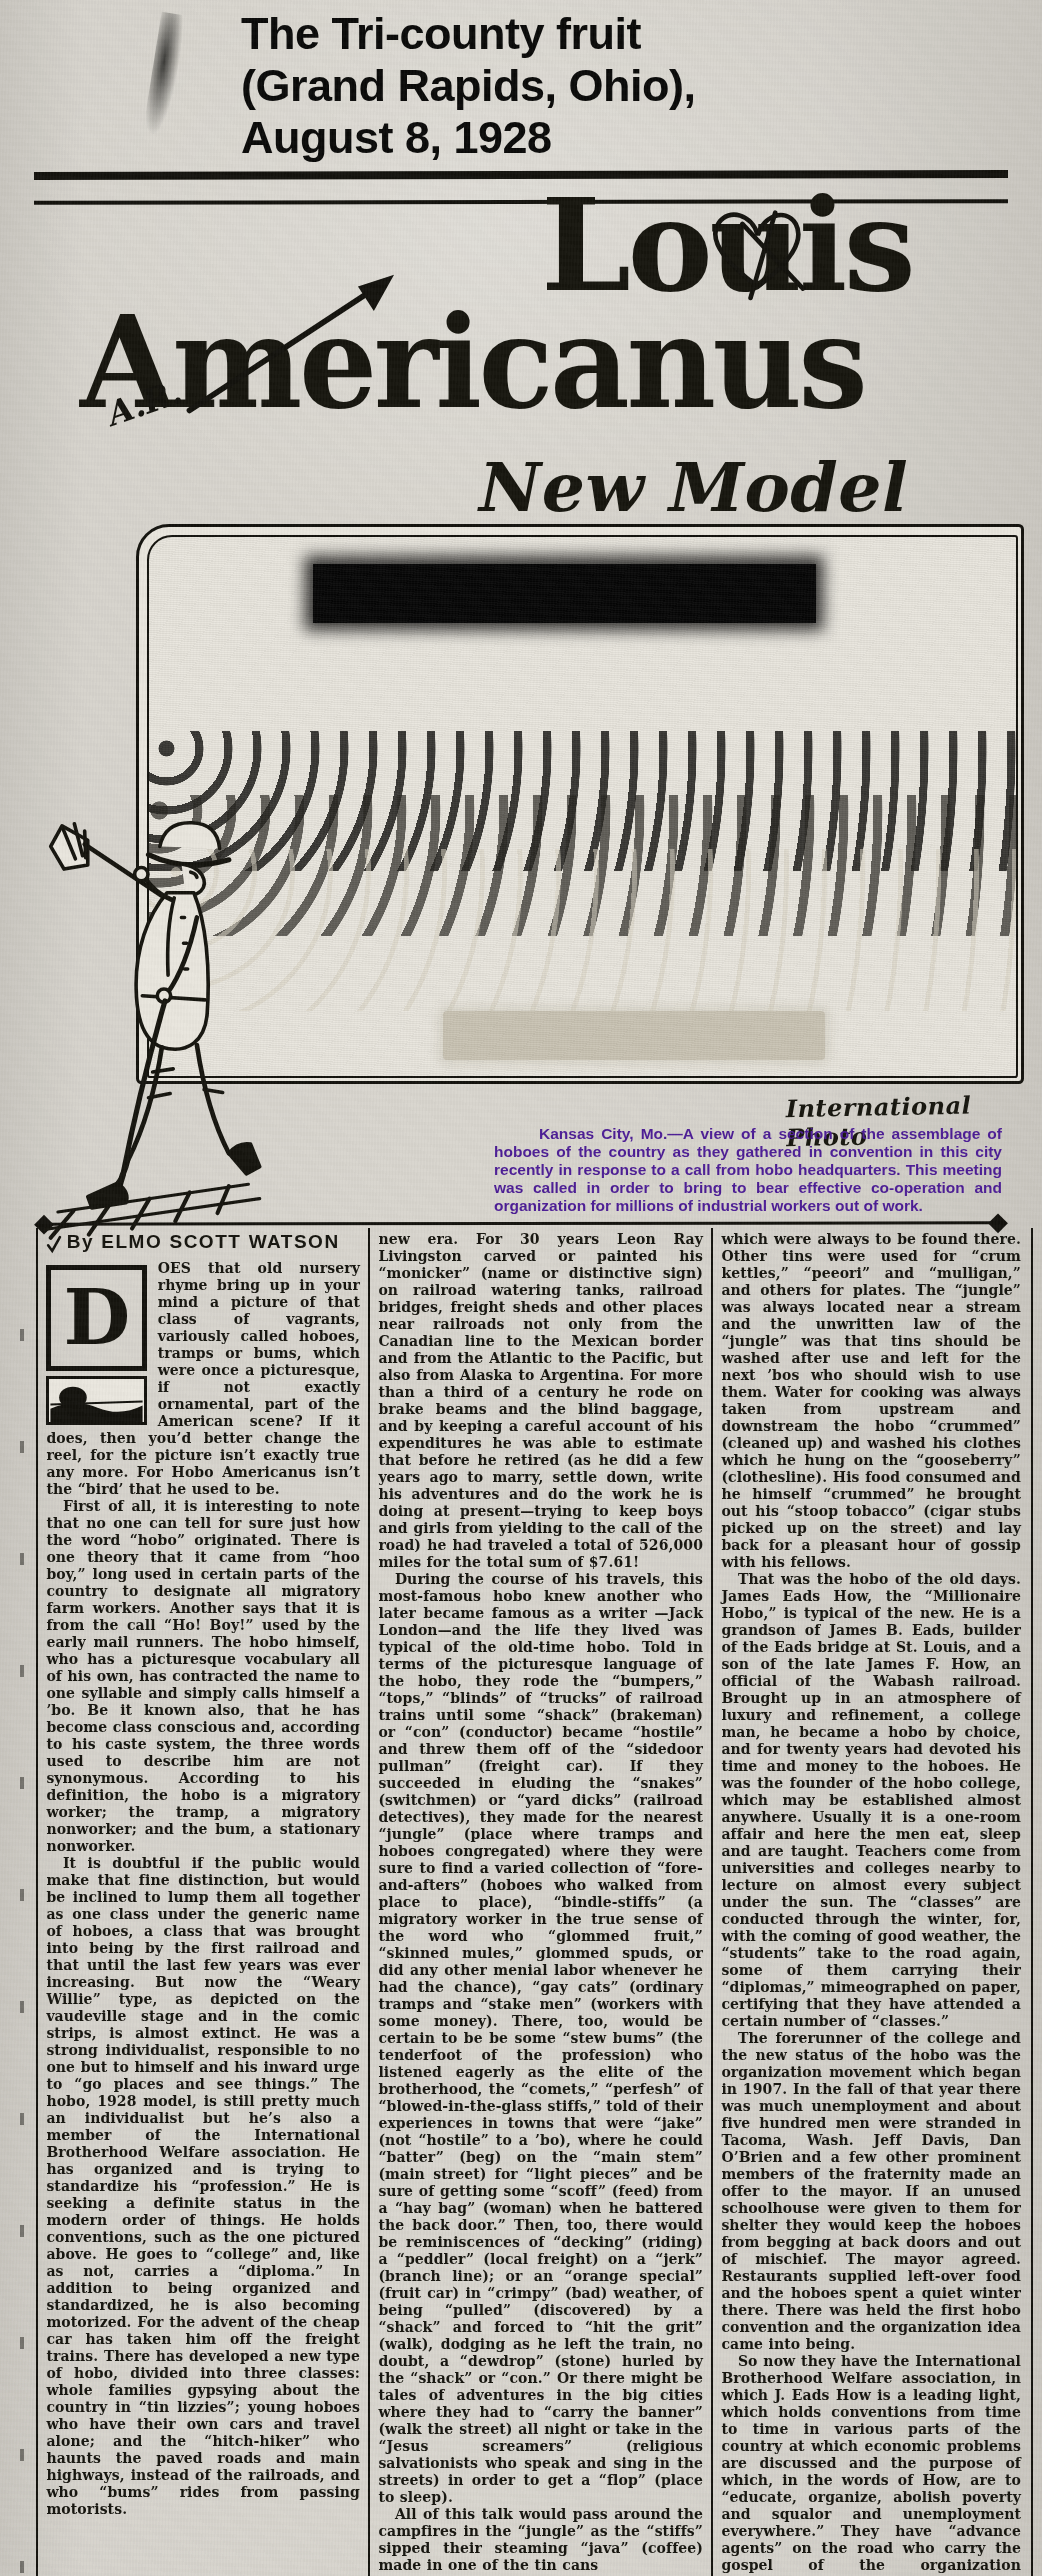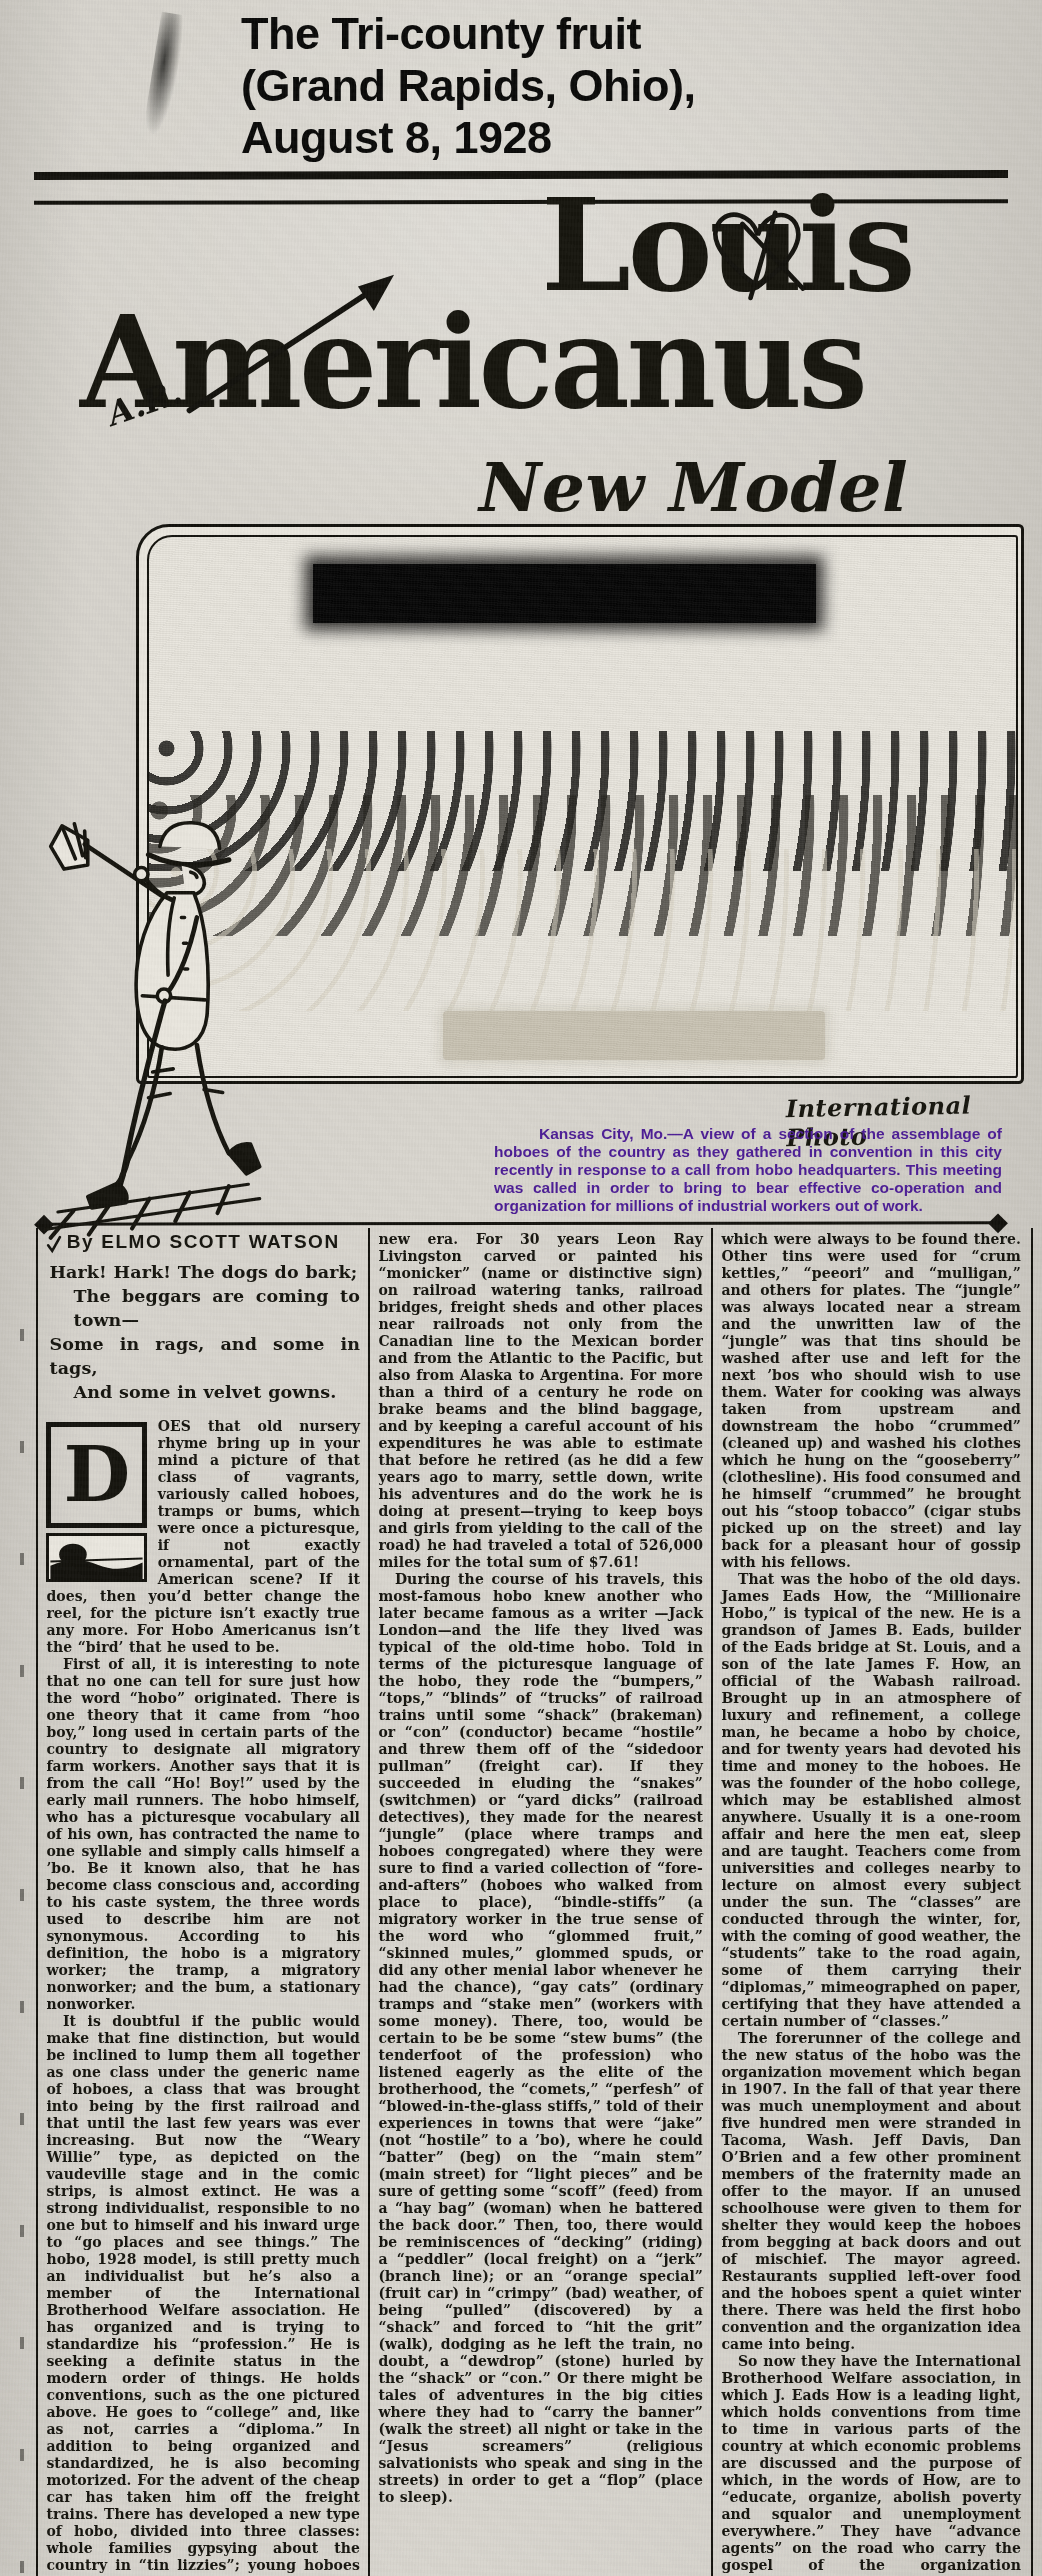--- a/index.html
+++ b/index.html
@@ -181,26 +181,20 @@
   </div>
 
   <div class="cols">
     <div class="col col-1">
       <div class="byline">
         <svg class="mark" viewBox="0 0 30 36" fill="none" stroke="#14130e" stroke-width="5" stroke-linecap="round">
           <path d="M4,20 L12,31 L27,4"></path>
         </svg>
         <span>By ELMO SCOTT WATSON</span>
       </div>
-      <div class="poem">
-          <p>Hark! Hark! The dogs do bark;</p>
-          <p>The beggars are coming to town—</p>
-          <p>Some in rags, and some in tags,</p>
-          <p>And some in velvet gowns.</p>
-        </div>
       <div class="para-lead">
         <div class="dropblock">
           <div class="dropcap-box">
             <span>D</span>
           </div>
           <div class="dropcap-orn">
             <svg viewBox="0 0 180 84" width="100%" height="100%">
               <rect x="0" y="0" width="180" height="84" fill="#e9e6de"></rect>
               <ellipse cx="44" cy="36" rx="27" ry="21" fill="#14130e"></ellipse>
               <path d="M0,58 Q48,38 92,56 T180,52 L180,84 L0,84 Z" fill="#14130e"></path>
@@ -212,20 +206,21 @@
       </div>
       <div class="colbody">
           <p>First of all, it is interesting to note that no one can tell for sure just how the word “hobo” originated. There is one theory that it came from “hoo boy,” long used in certain parts of the country to designate all migratory farm workers. Another says that it is from the call “Ho! Boy!” used by the early mail runners. The hobo himself, who has a picturesque vocabulary all of his own, has contracted the name to one syllable and simply calls himself a ’bo. Be it known also, that he has become class conscious and, according to his caste system, the three words used to describe him are not synonymous. According to his definition, the hobo is a migratory worker; the tramp, a migratory nonworker; and the bum, a stationary nonworker.</p>
           <p>It is doubtful if the public would make that fine distinction, but would be inclined to lump them all together as one class under the generic name of hoboes, a class that was brought into being by the first railroad and that until the last few years was ever increasing. But now the “Weary Willie” type, as depicted on the vaudeville stage and in the comic strips, is almost extinct. He was a strong individualist, responsible to no one but to himself and his inward urge to “go places and see things.” The hobo, 1928 model, is still pretty much an individualist but he’s also a member of the International Brotherhood Welfare association. He has organized and is trying to standardize his “profession.” He is seeking a definite status in the modern order of things. He holds conventions, such as the one pictured above. He goes to “college” and, like as not, carries a “diploma.” In addition to being organized and standardized, he is also becoming motorized. For the advent of the cheap car has taken him off the freight trains. There has developed a new type of hobo, divided into three classes: whole families gypsying about the country in “tin lizzies”; young hoboes who have their own cars and travel alone; and the “hitch-hiker” who haunts the paved roads and main highways, instead of the railroads, and who “bums” rides from passing motorists.</p>
         </div>
     </div>
     <div class="col col-2">
       <div class="colbody cont">
           <p>new era. For 30 years Leon Ray Livingston carved or painted his “monicker” (name or distinctive sign) on railroad watering tanks, railroad bridges, freight sheds and other places near railroads not only from the Canadian line to the Mexican border and from the Atlantic to the Pacific, but also from Alaska to Argentina. For more than a third of a century he rode on brake beams and the blind baggage, and by keeping a careful account of his expenditures he was able to estimate that before he retired (as he did a few years ago to marry, settle down, write his adventures and do the work he is doing at present—trying to keep boys and girls from yielding to the call of the road) he had traveled a total of 526,000 miles for the total sum of $7.61!</p>
           <p>During the course of his travels, this most-famous hobo knew another who later became famous as a writer —Jack London—and the life they lived was typical of the old-time hobo. Told in terms of the picturesque language of the hobo, they rode the “bumpers,” “tops,” “blinds” of “trucks” of railroad trains until some “shack” (brakeman) or “con” (conductor) became “hostile” and threw them off of the “sidedoor pullman” (freight car). If they succeeded in eluding the “snakes” (switchmen) or “yard dicks” (railroad detectives), they made for the nearest “jungle” (place where tramps and hoboes congregated) where they were sure to find a varied collection of “fore-and-afters” (hoboes who walked from place to place), “bindle-stiffs” (a migratory worker in the true sense of the word who “glommed fruit,” “skinned mules,” glommed spuds, or did any other menial labor whenever he had the chance), “gay cats” (ordinary tramps and “stake men” (workers with some money). There, too, would be certain to be be some “stew bums” (the tenderfoot of the profession) who listened eagerly as the elite of the brotherhood, the “comets,” “perfesh” of “blowed-in-the-glass stiffs,” told of their experiences in towns that were “jake” (not “hostile” to a ’bo), where he could “batter” (beg) on the “main stem” (main street) for “light pieces” and be sure of getting some “scoff” (feed) from a “hay bag” (woman) when he battered the back door.” Then, too, there would be reminiscences of “decking” (riding) a “peddler” (local freight) on a “jerk” (branch line); or an “orange special” (fruit car) in “crimpy” (bad) weather, of being “pulled” (discovered) by a “shack” and forced to “hit the grit” (walk), dodging as he left the train, no doubt, a “dewdrop” (stone) hurled by the “shack” or “con.” Or there might be tales of adventures in the big cities where they had to “carry the banner” (walk the street) all night or take in the “Jesus screamers” (religious salvationists who speak and sing in the streets) in order to get a “flop” (place to sleep).</p>
+          <p>All of this talk would pass around the campfires in the “jungle” as the “stiffs” sipped their steaming “java” (coffee) made in one of the tin cans</p>
         </div>
     </div>
     <div class="col col-3">
       <div class="colbody cont">
           <p>which were always to be found there. Other tins were used for “crum kettles,” “peeori” and “mulligan,” and others for plates. The “jungle” was always located near a stream and the unwritten law of the “jungle” was that tins should be washed after use and left for the next ’bos who should wish to use them. Water for cooking was always taken from upstream and downstream the hobo “crummed” (cleaned up) and washed his clothes which he hung on the “gooseberry” (clothesline). His food consumed and he himself “crummed” he brought out his “stoop tobacco” (cigar stubs picked up on the street) and lay back for a pleasant hour of gossip with his fellows.</p>
           <p>That was the hobo of the old days. James Eads How, the “Millionaire Hobo,” is typical of the new. He is a grandson of James B. Eads, builder of the Eads bridge at St. Louis, and a son of the late James F. How, an official of the Wabash railroad. Brought up in an atmosphere of luxury and refinement, a college man, he became a hobo by choice, and for twenty years had devoted his time and money to the hoboes. He was the founder of the hobo college, which may be established almost anywhere. Usually it is a one-room affair and here the men eat, sleep and are taught. Teachers come from universities and colleges nearby to lecture on almost every subject under the sun. The “classes” are conducted through the winter, for, with the coming of good weather, the “students” take to the road again, some of them carrying their “diplomas,” mimeographed on paper, certifying that they have attended a certain number of “classes.”</p>
           <p>The forerunner of the college and the new status of the hobo was the organization movement which began in 1907. In the fall of that year there was much unemployment and about five hundred men were stranded in Tacoma, Wash. Jeff Davis, Dan O’Brien and a few other prominent members of the fraternity made an offer to the mayor. If an unused schoolhouse were given to them for shelter they would keep the hoboes from begging at back doors and out of mischief. The mayor agreed. Restaurants supplied left-over food and the hoboes spent a quiet winter there. There was held the first hobo convention and the organization idea came into being.</p>
           <p>So now they have the International Brotherhood Welfare association, in which J. Eads How is a leading light, which holds conventions from time to time in various parts of the country at which economic problems are discussed and the purpose of which, in the words of How, are to “educate, organize, abolish poverty and squalor and unemployment everywhere.” They have “advance agents” on the road who carry the gospel of the organization throughout the country and organize “locals.” For the hobo, 1928 model, is no longer the picturesque individual. He is fast becoming a standardized member of an organization.</p>
         </div>
     </div>

